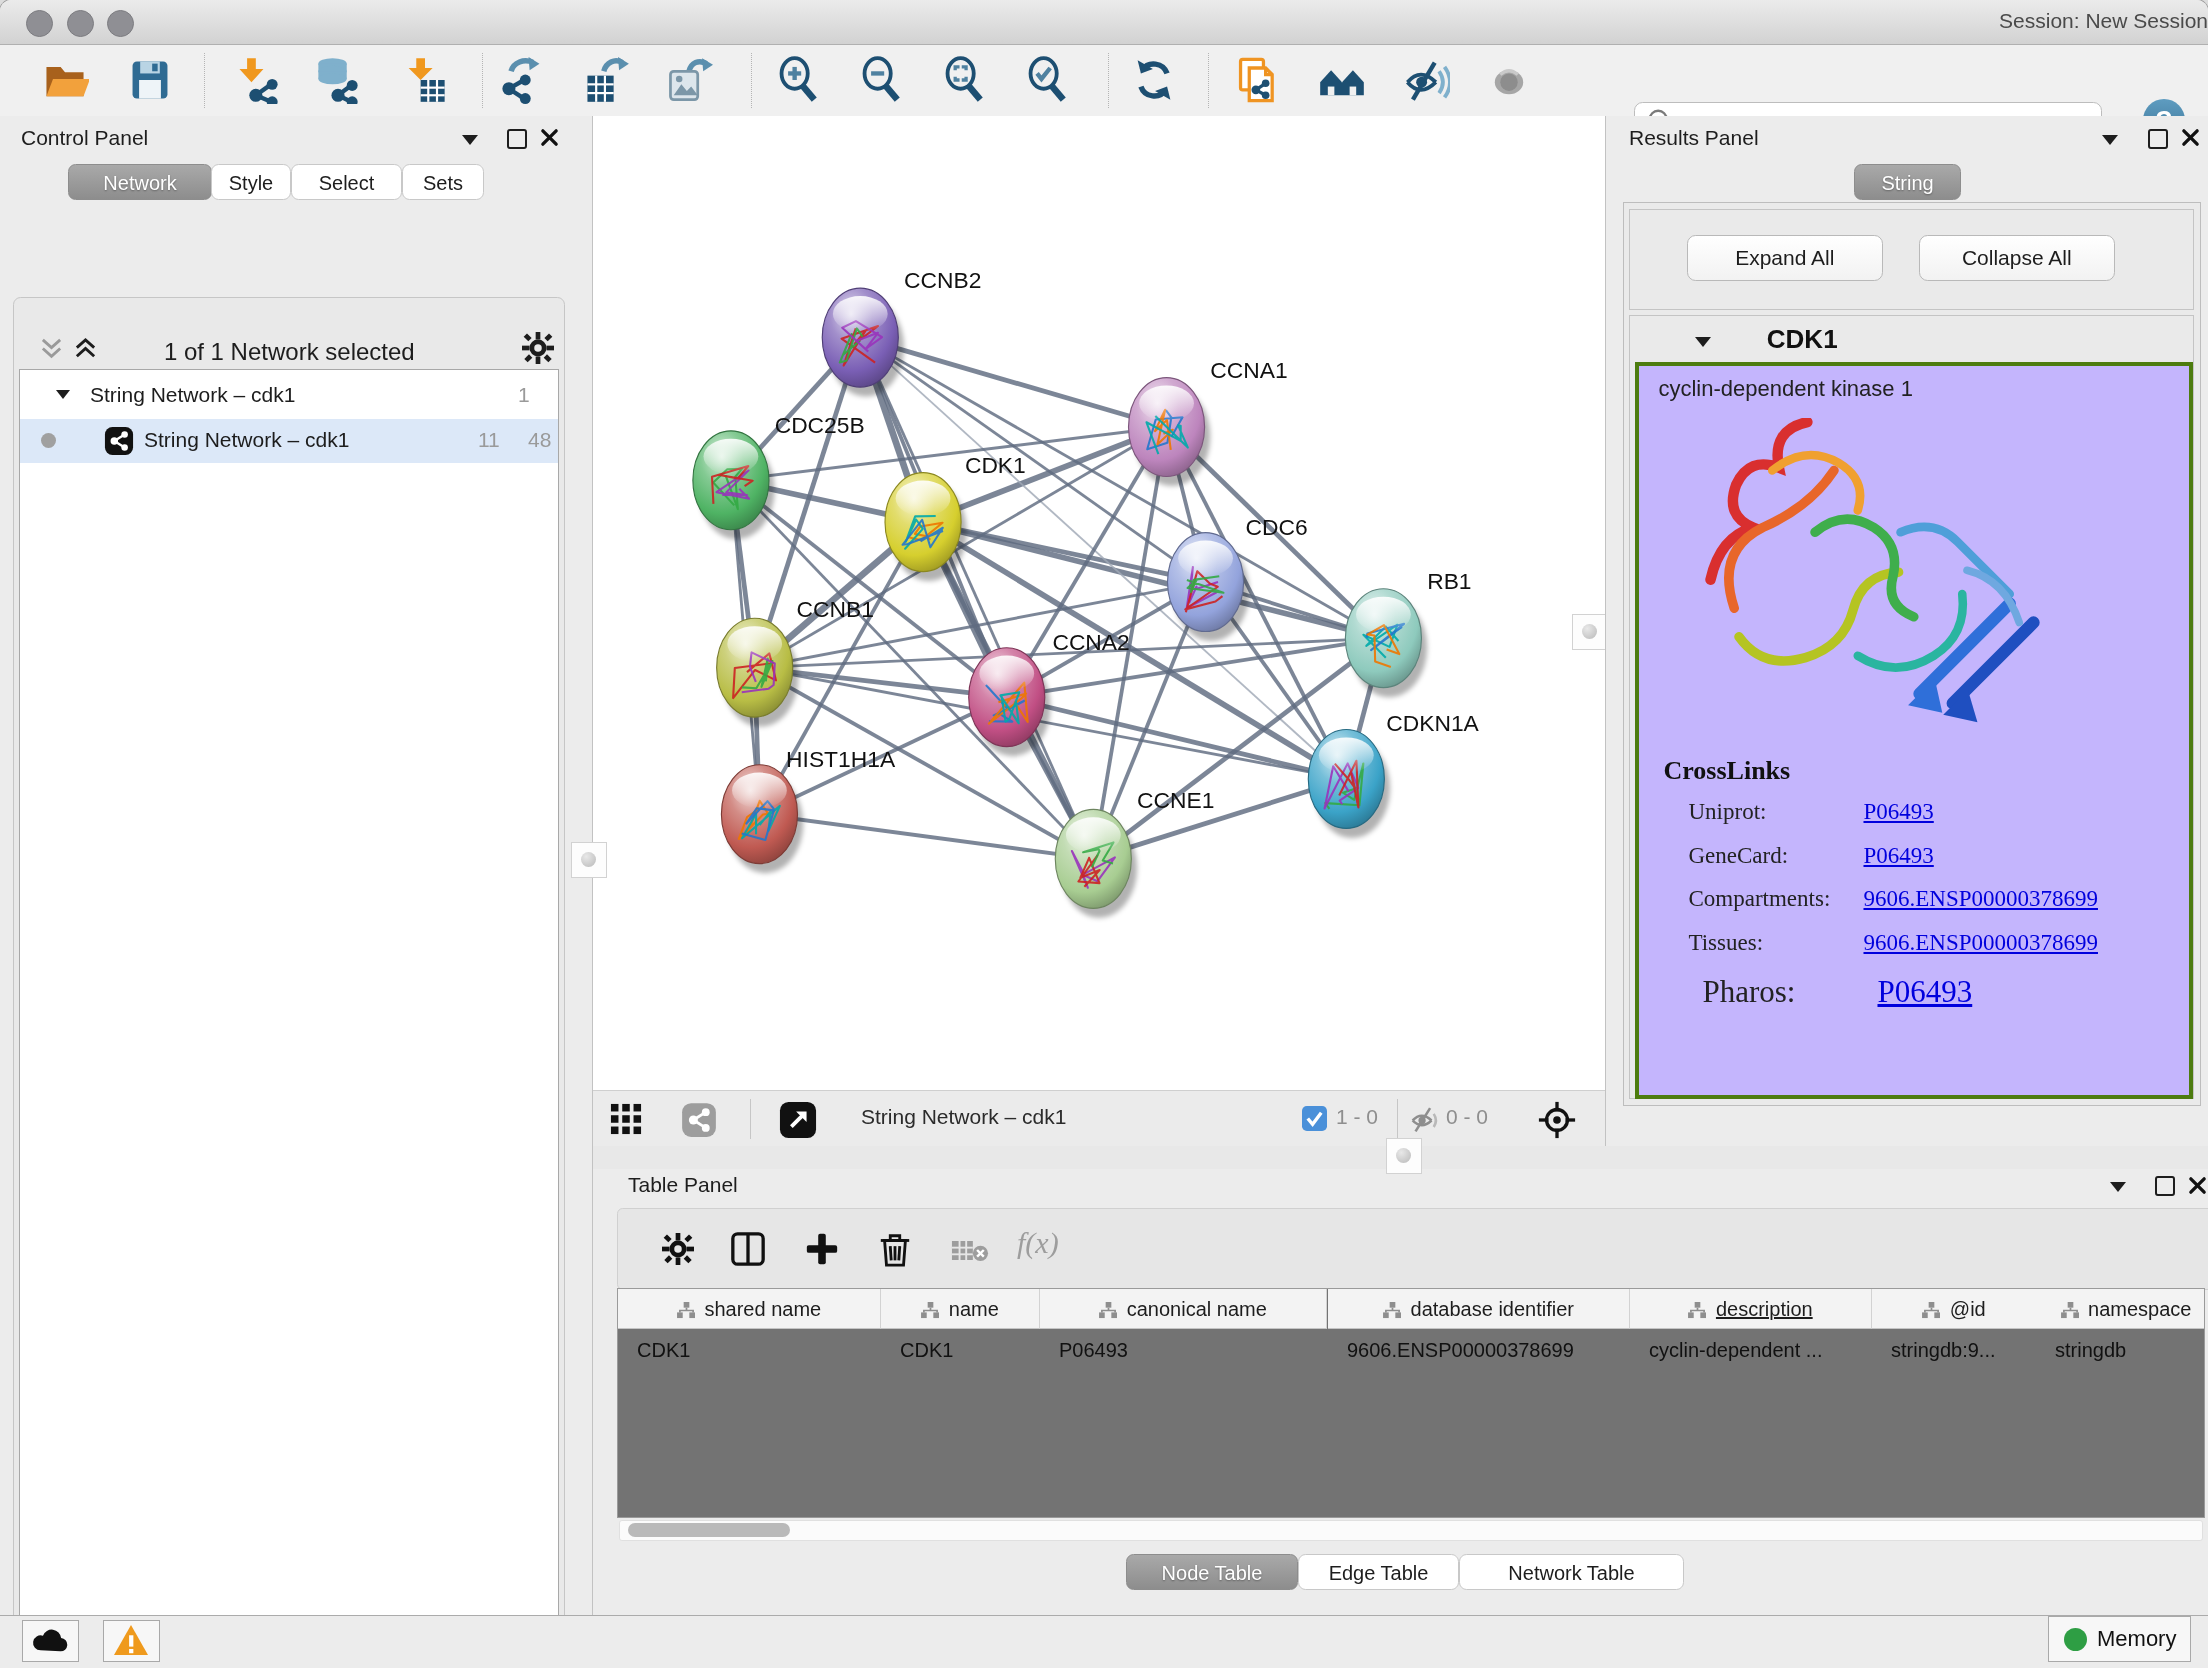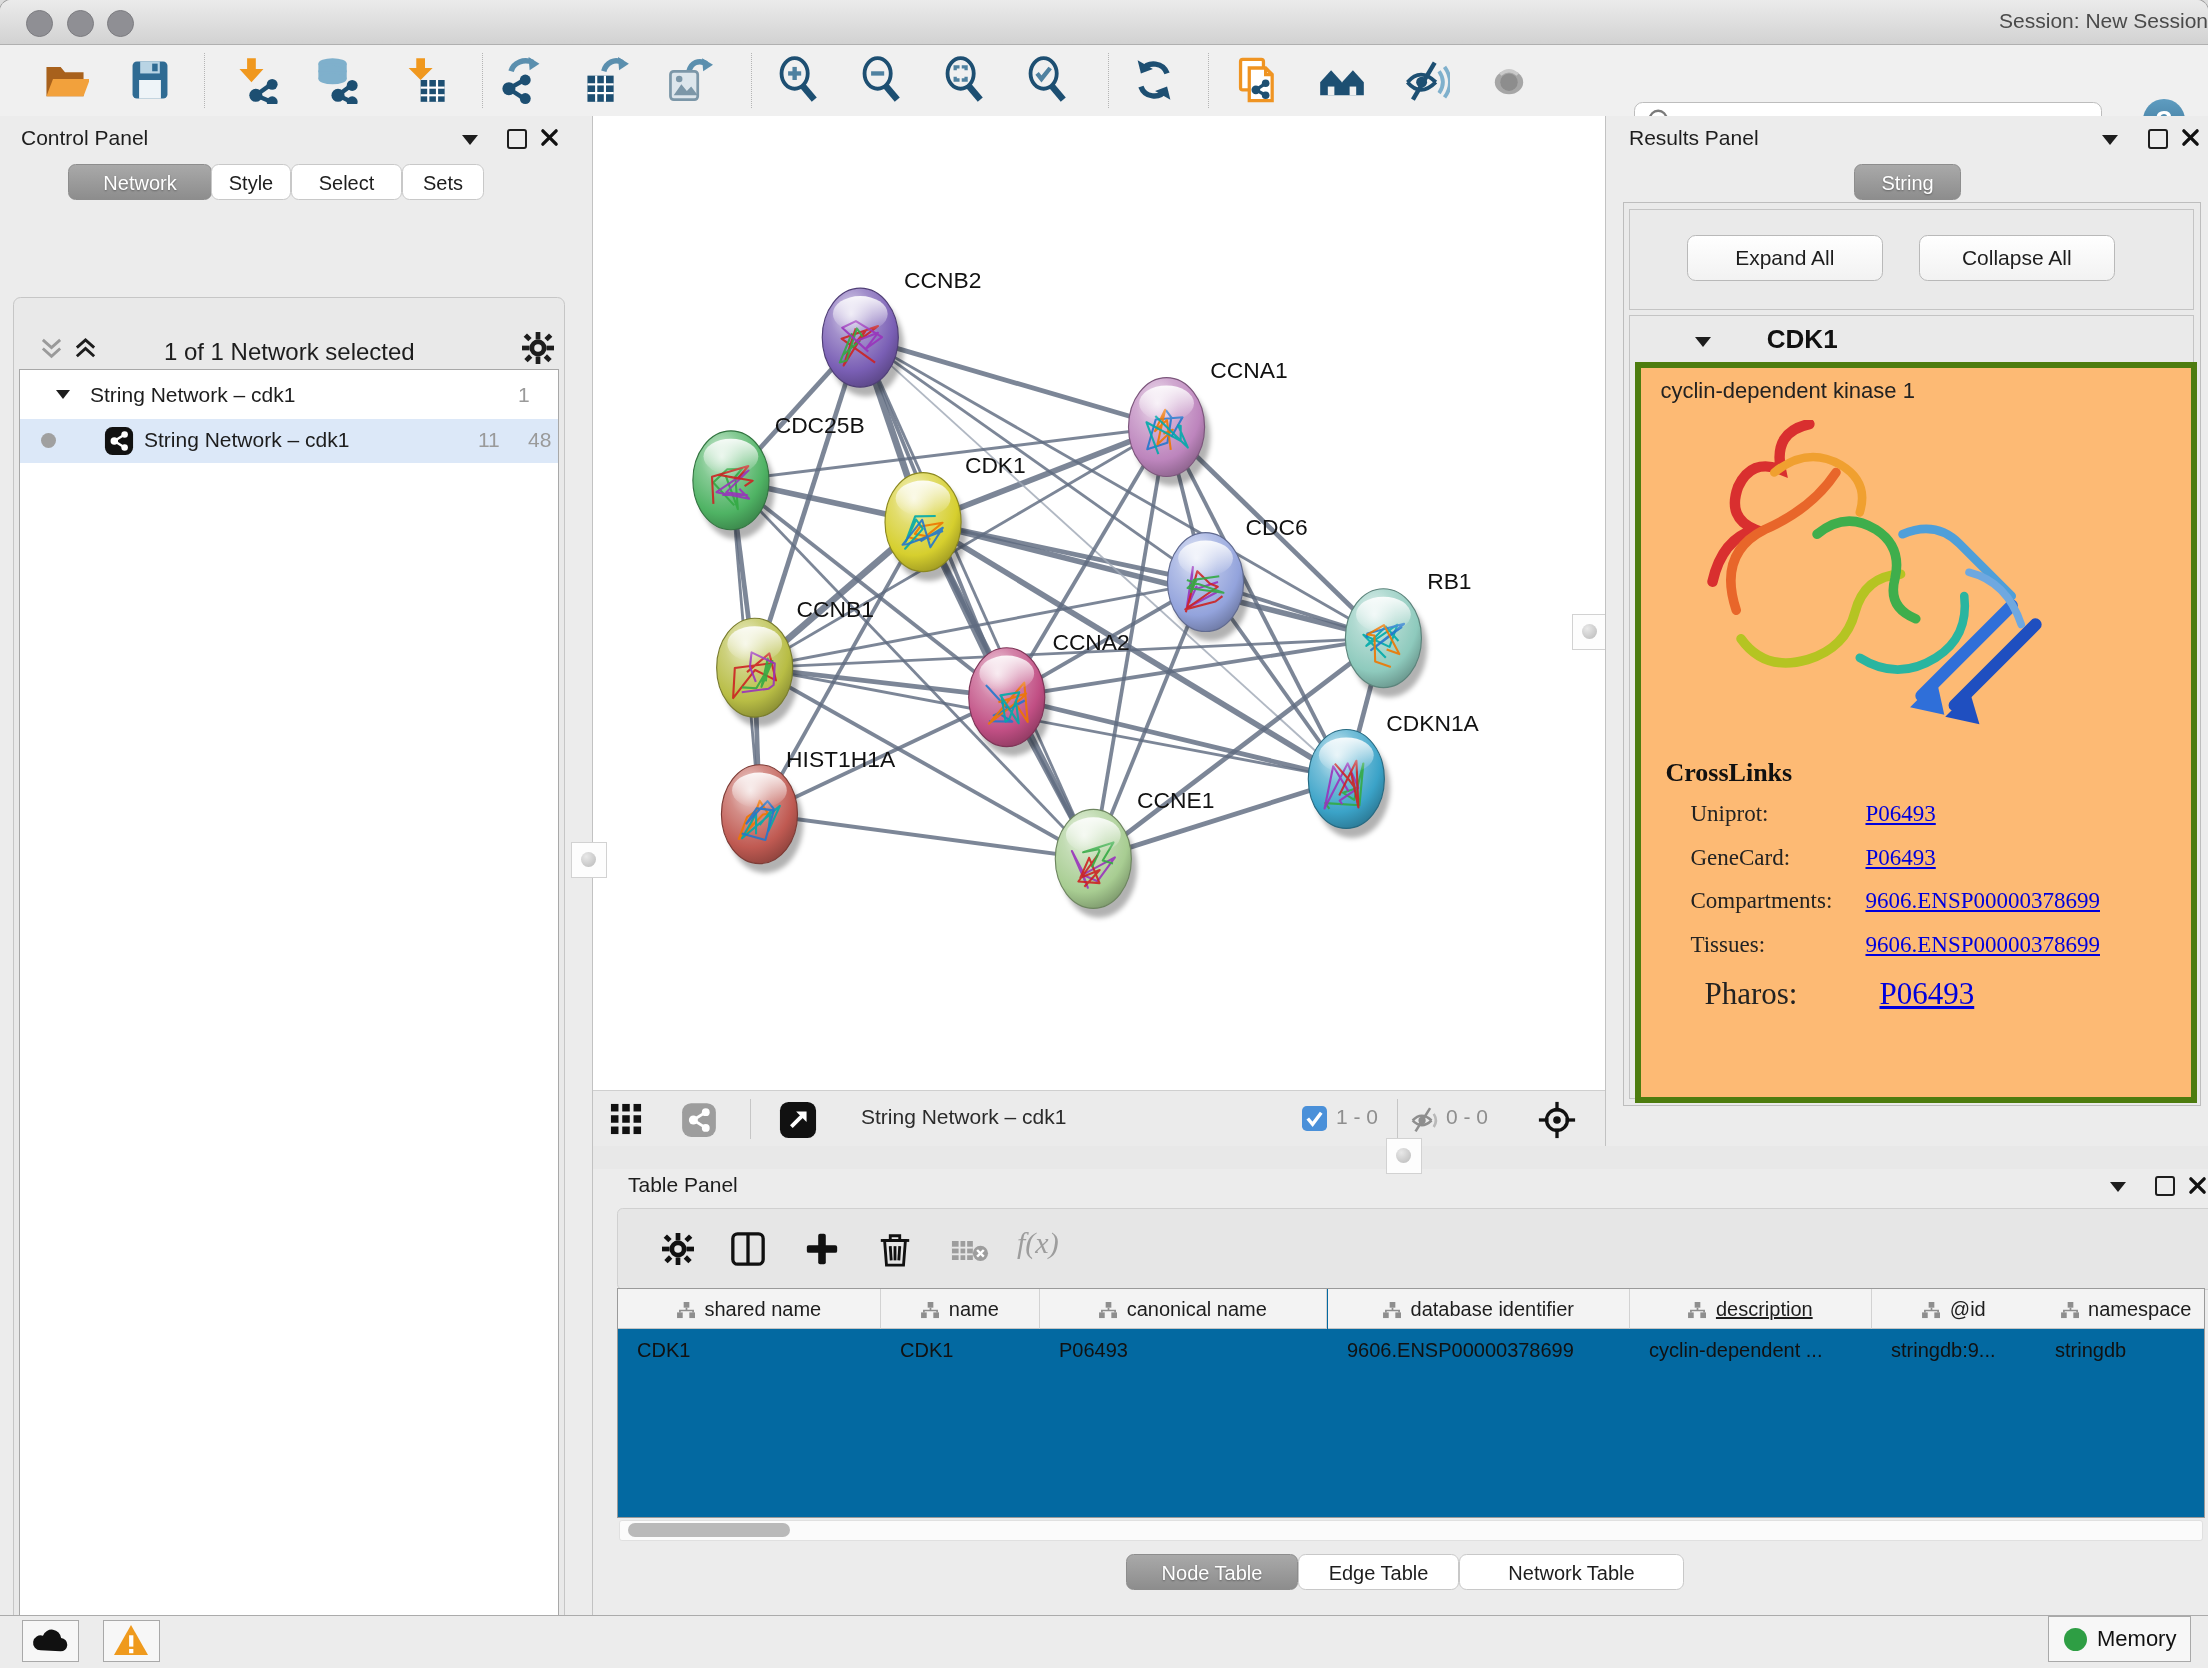--- a/index.html
+++ b/index.html
@@ -33,21 +33,21 @@
   #network-view{position:absolute;left:593px;top:116px;width:1013px;height:1030px;background:#fff;}
   #net-bottombar{position:absolute;left:0;top:974px;width:1013px;height:56px;background:#ebebeb;border-top:1px solid #cfcfcf;}
   
   #results-panel{position:absolute;left:1605px;top:116px;width:603px;height:1499px;background:#ececec;border-left:1px solid #c2c2c2;}
   .btn{background:linear-gradient(#ffffff,#f2f2f2);border:1.4px solid #b9b9b9;border-radius:8.6px;font-size:21px;color:#1d1d1d;text-align:center;}
   .serif{font-family:"Liberation Serif","DejaVu Serif",serif;}
   a.xlink{color:#0000dd;text-decoration:underline;}
   
   #table-panel{position:absolute;left:593px;top:1146px;width:1616px;height:469px;background:#ececec;}
   #tp-toolbar{position:absolute;left:24px;top:62px;width:1586px;height:80px;background:#e6e6e6;border:1px solid #d0d0d0;border-radius:5.7px;padding-left:37px;}
-  #tp-table{position:absolute;left:24px;top:142px;width:1586px;height:228px;background:#0369a1;border:1px solid #9a9a9a;overflow:hidden;}
+  #tp-table{position:absolute;left:24px;top:142px;width:1586px;height:228px;background:#737373;border:1px solid #9a9a9a;overflow:hidden;}
   .th{position:absolute;top:0;height:40px;background:#f3f3f3;border-right:1px solid #d2d2d2;border-bottom:1.9px solid #c4c4c4;box-sizing:border-box;font-size:20px;color:#1d1d1d;text-align:center;line-height:40px;}
   .td{position:absolute;top:42px;height:38px;font-size:20px;color:#111;line-height:38px;padding-left:19px;box-sizing:border-box;white-space:nowrap;overflow:hidden;}
   #tp-scroll{position:absolute;left:26px;top:374px;width:1582px;height:19px;background:#fbfbfb;border:1px solid #e0e0e0;border-radius:2.9px;}
   #tp-scroll .thumb{position:absolute;left:7.6px;top:1.9px;width:162px;height:14.3px;background:#b9b9b9;border-radius:7.6px;}
   
   #status-bar{position:absolute;left:0;top:1615px;width:2208px;height:53px;background:#ececec;border-top:1px solid #ababab;}
   .sb-btn{position:absolute;top:3.8px;width:55px;height:40px;background:#f7f7f7;border:1.9px solid #a9a9a9;}
   .splitter{position:absolute;width:34px;height:34px;background:#fdfdfd;border:1px solid #d2d2d2;}
   .splitter i{position:absolute;left:8.6px;top:8.6px;width:15px;height:15px;border-radius:50%;background:radial-gradient(circle at 35% 30%,#e8e8e8,#b9b9b9);display:block;}
   svg text{font-family:"Liberation Sans","DejaVu Sans",sans-serif;}
@@ -589,21 +589,21 @@
       </svg>
     <span class="tabs"><span class="tab sel" style="left:248px;top:48px;width:107px;position:absolute">String</span></span>
     <div class="abs" style="left:17px;top:86px;width:576px;height:902px;background:#eaeaea;border:1.9px solid #bdbdbd">
       <div class="abs" style="left:4.8px;top:5.7px;width:563px;height:99px;border:1px solid #c4c4c4">
         <button class="btn abs" style="left:57px;top:25px;width:196px;height:46px">Expand All</button>
         <button class="btn abs" style="left:289px;top:25px;width:196px;height:46px">Collapse All</button>
       </div>
       <div class="abs" style="left:4.8px;top:112px;width:563px;height:782px;border:1px solid #c4c4c4">
         <span class="tri-down abs" style="left:65px;top:21px"></span>
         <span class="abs" style="left:137px;top:7.6px;font-size:26px;font-weight:bold;color:#111">CDK1</span>
-        <div class="abs" style="left:5.7px;top:46px;width:550px;height:729px;background:#fdba74;border:6px solid #4d7c0f">
+        <div class="abs" style="left:5.7px;top:46px;width:550px;height:729px;background:#c4b5fd;border:4px solid #4d7c0f">
           <span class="abs" style="left:19px;top:9.5px;font-size:22px;color:#222">cyclin-dependent kinase 1</span>
           <svg class="abs" style="left:43px;top:52px" width="380" height="333" viewBox="0 0 400 350">
             <g fill="none" stroke-linecap="round">
               <path d="M30 170 q10-45 45-55 q-30-12-18-45 q14-30 45-18 q-8-40 30-48" stroke="#d92f2f" stroke-width="11"></path>
               <path d="M55 200 q-20-60 30-85 q50-22 75-60" stroke="#e8662a" stroke-width="10"></path>
               <path d="M95 55 q35-28 70-8 q30 18 20 50" stroke="#f0a030" stroke-width="9"></path>
               <path d="M60 230 q25 35 70 22 q40-12 50-50 q10-38 48-40" stroke="#b5c422" stroke-width="10"></path>
               <path d="M140 120 q30-25 62-5 q28 18 20 52 q-8 30 22 42" stroke="#3fae4c" stroke-width="10"></path>
               <path d="M185 250 q40 25 80 0 q35-22 30-65" stroke="#2ab5a0" stroke-width="9"></path>
               <path d="M230 120 q35-15 60 10 l55 55" stroke="#4f9fd9" stroke-width="9"></path>

